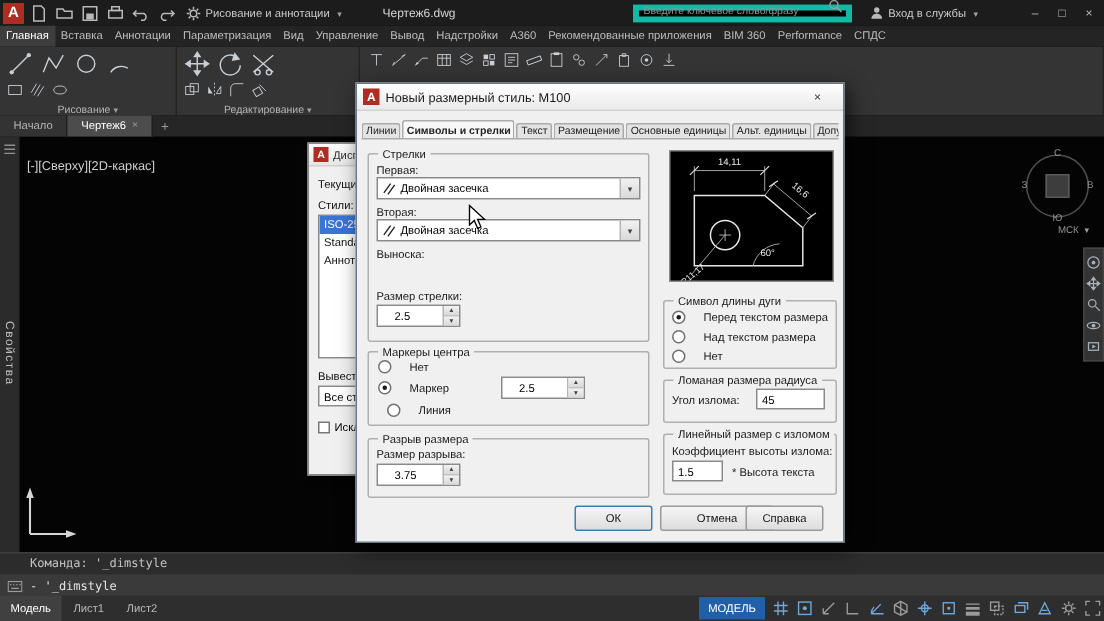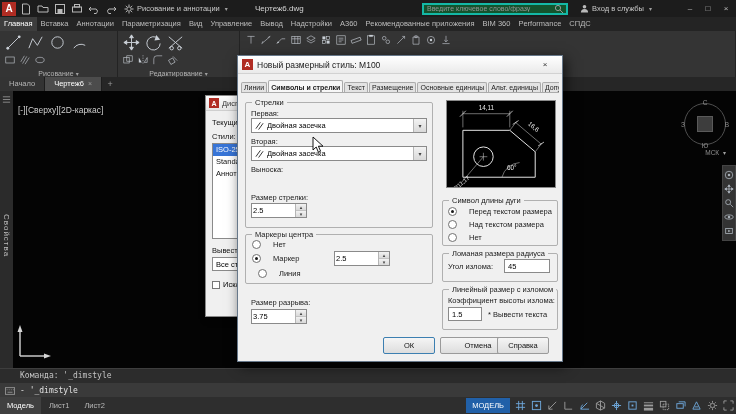--- a/index.html
+++ b/index.html
@@ -6,21 +6,21 @@
 html,body{width:736px;height:414px;overflow:hidden;background:#000}
 body{font-family:"Liberation Sans",sans-serif}
 .screen{position:relative;width:736px;height:414px;background:#050505;font-size:9px;color:#ccc;overflow:hidden}
 
 
 .titlebar{position:absolute;top:0;left:0;right:0;height:17px;background:#1c1c1c;display:flex;align-items:center;gap:3px;padding:0 2px;z-index:6}
 .tb-logo{width:14px;height:14px;background:#b02c23;color:#fff;font-weight:bold;font-size:10px;display:flex;align-items:center;justify-content:center;flex:0 0 auto}
 .qa-ic{width:14px;height:13px;display:flex;align-items:center;justify-content:center;flex:0 0 auto}
 .tb-workspace{display:flex;align-items:center;gap:3px;color:#c9c9c9;font-size:7.5px;padding:0 3px;white-space:nowrap}
 .tb-doc{position:absolute;left:255px;font-size:8px;color:#d6d6d6;white-space:nowrap}
-.tb-search{position:absolute;right:168px;width:146px;height:12px;background:#14532d;border:2px solid #14b8a6;display:flex;align-items:center}
+.tb-search{position:absolute;right:168px;width:146px;height:12px;background:#000000;border:4px solid #14b8a6;display:flex;align-items:flex-end}
 .tb-search input{flex:1;background:transparent;border:none;outline:none;color:#cfcfcf;font-size:7px;padding:0 3px;font-family:"Liberation Sans",sans-serif}
 .tb-search input::placeholder{color:#949494}
 .tb-signin{position:absolute;right:84px;display:flex;align-items:center;gap:3px;font-size:7.5px;color:#c9c9c9;white-space:nowrap}
 .tb-win{position:absolute;right:1px;display:flex}
 .tb-btn{width:18px;height:14px;display:flex;align-items:center;justify-content:center;font-size:8px;color:#bbb}
 .caret{font-size:6px;margin-left:2px;color:#9f9f9f}
 
 
 .rtabs{position:absolute;top:17px;left:0;right:0;height:14px;background:#242424;display:flex;z-index:5}
 .rtab{padding:0 4px;font-size:7.5px;line-height:14px;color:#bdbdbd;white-space:nowrap}
@@ -82,21 +82,21 @@
 .dtabs{position:absolute;top:20px;left:3px;right:3px;height:17px;display:flex;align-items:flex-end;border-bottom:1px solid #ababab;overflow:hidden}
 .dtab{padding:1px 2px;font-size:7px;border:1px solid #ababab;border-bottom:none;background:#e3e3e3;margin-right:1px;border-radius:2px 2px 0 0;white-space:nowrap;color:#222}
 .dtab.active{background:#f7f7f7;padding-top:3px;font-weight:bold}
 .group{position:absolute;border:1px solid #b0b0b0;border-radius:2px}
 .gtitle{position:absolute;top:-5px;left:6px;background:#f0f0f0;padding:0 3px;font-size:7.5px;color:#1a1a1a;white-space:nowrap}
 .lbl{position:absolute;font-size:7.5px;color:#1a1a1a;white-space:nowrap}
 .combo{position:absolute;height:15px;background:#fff;border:1px solid #8a8a8a;display:flex;align-items:center;font-size:7.5px;gap:3px;padding-left:3px;overflow:hidden}
 .combo-btn{margin-left:auto;width:13px;height:100%;background:linear-gradient(#f2f2f2,#d9d9d9);border-left:1px solid #b5b5b5;display:flex;align-items:center;justify-content:center;flex:0 0 auto}
 .combo-btn .caret{margin:0;color:#444}
 .spin{position:absolute;height:15px;background:#fff;border:1px solid #8a8a8a;display:flex}
-.sp-val{flex:1;font-size:7.5px;display:flex;align-items:center;padding-left:1px}
+.sp-val{flex:1;font-size:7.5px;display:flex;align-items:center;padding-left:11px}
 .sp-btns{width:11px;display:flex;flex-direction:column;border-left:1px solid #b5b5b5;flex:0 0 auto}
 .sp-b{flex:1;background:linear-gradient(#f2f2f2,#d9d9d9);font-size:5px;line-height:6px;text-align:center;color:#444}
 .sp-b+.sp-b{border-top:1px solid #c2c2c2}
 .radio{position:absolute;display:flex;align-items:flex-start;gap:12px;font-size:7.5px;white-space:nowrap;color:#1a1a1a}
 .rdot{width:9px;height:9px;border:1px solid #707070;border-radius:50%;background:#fff;position:relative;flex:0 0 auto}
 .radio.checked .rdot::after{content:"";position:absolute;inset:2px;background:#1a1a1a;border-radius:50%}
 .tbox{position:absolute;height:14px;background:#fff;border:1px solid #8a8a8a;font-size:7.5px;display:flex;align-items:center;padding-left:3px}
 .preview{position:absolute;left:208px;top:44px;width:110px;height:88px;background:#000;border:1px solid #8a8a8a}
 .btn{position:absolute;height:17px;background:linear-gradient(#f5f5f5,#dddddd);border:1px solid #9a9a9a;border-radius:2px;font-size:7.5px;display:flex;align-items:center;justify-content:center;color:#111}
 .btn.default{border-color:#3c7fb1}
@@ -474,20 +474,23 @@
       <span class="sp-btns">
           <span class="sp-b">▴</span>
           <span class="sp-b">▾</span>
         </span>
     </div>
     <label class="radio" style="left:20px;top:213px">
         <span class="rdot"></span>
         <span>Линия</span>
       </label>
 
+    <div class="group" style="left:7px;top:236px;width:188px;height:40px">
+      <span class="gtitle">Разрыв размера</span>
+    </div>
     <span class="lbl" style="left:13px;top:242px">Размер разрыва:</span>
     <div class="spin" style="left:13px;top:253px;width:56px">
       <span class="sp-val">3.75</span>
       <span class="sp-btns">
           <span class="sp-b">▴</span>
           <span class="sp-b">▾</span>
         </span>
     </div>
 
     <div class="preview">
@@ -532,21 +535,21 @@
       <span class="gtitle">Ломаная размера радиуса</span>
     </div>
     <span class="lbl" style="left:210px;top:206px">Угол излома:</span>
     <div class="tbox" style="left:266px;top:203px;width:46px">45</div>
 
     <div class="group" style="left:204px;top:233px;width:116px;height:41px">
       <span class="gtitle">Линейный размер с изломом</span>
     </div>
     <span class="lbl" style="left:210px;top:240px">Коэффициент высоты излома:</span>
     <div class="tbox" style="left:210px;top:251px;width:34px">1.5</div>
-    <span class="lbl" style="left:250px;top:254px">* Вывести текста</span>
+    <span class="lbl" style="left:250px;top:254px">* Высота текста</span>
 
     <div class="btn default" style="left:145px;top:281px;width:52px">ОК</div>
     <div class="btn" style="left:202px;top:281px;width:76px">Отмена</div>
     <div class="btn" style="left:259px;top:281px;width:52px">Справка</div>
   </div>
 
   <div class="cmd">
     <div class="cmd-hist">Команда: '_dimstyle</div>
     <div class="cmd-input">
       <svg width="10" height="8" viewBox="0 0 12 9">

